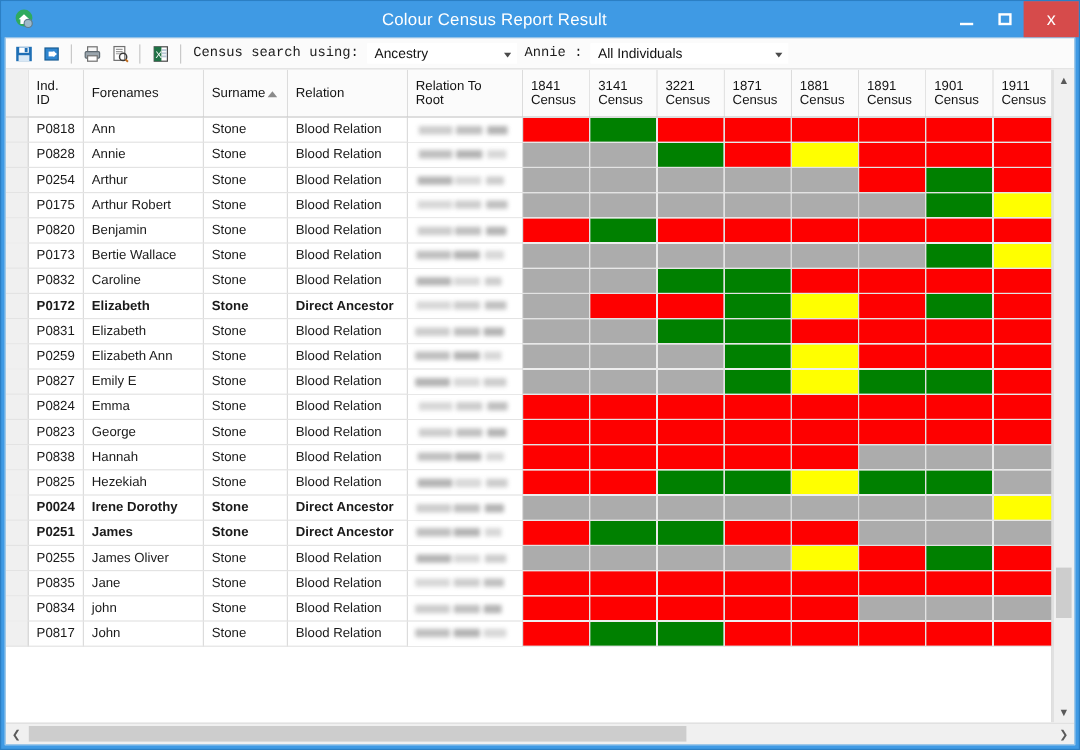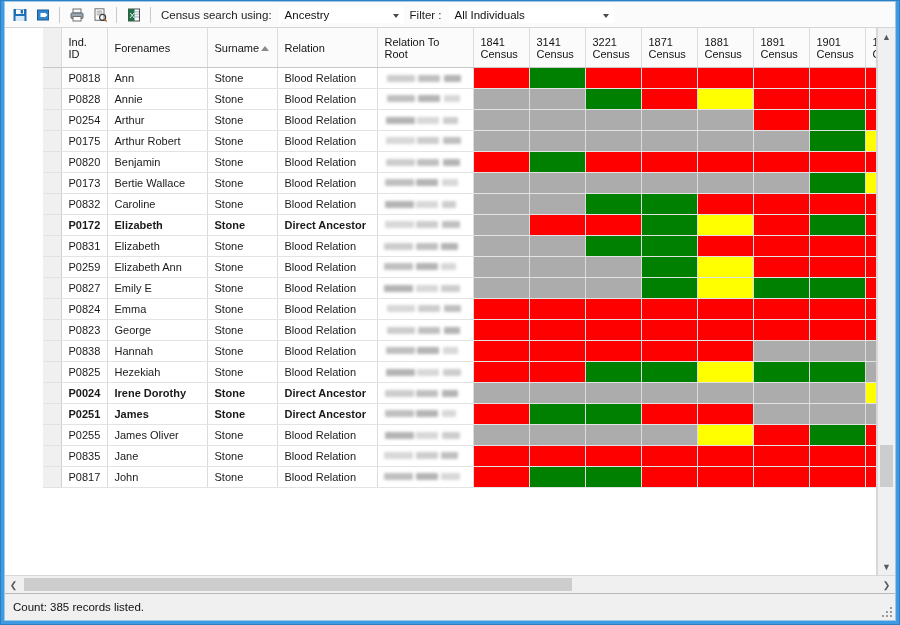--- a/index.html
+++ b/index.html
@@ -86,21 +86,21 @@
     gap: 2px;
   }
   .tb-btn {
     width: 21px; height: 21px;
     display: flex; align-items: center; justify-content: center;
   }
   .tb-sep {
     width: 1px; height: 16px; background: #c9c9c9; margin: 0 4px;
   }
   .tb-label {
-    font-size: 11.5px; color: #1c1c1c; margin-left: 4px; white-space: nowrap;
+    font-size: 11.5px; color: #1c1c1c; margin-left: 4px; white-space: nowrap; font-family: Liberation Mono, monospace;
   }
   .combo {
     position: relative;
     height: 17px;
     background: #ffffff;
     border: none;
     display: flex;
     align-items: center;
     font-size: 11.5px;
     color: #111;
@@ -127,21 +127,20 @@
     overflow: hidden;
     background: #fff;
     position: relative;
   }
   .grid-scroll-area {
     flex: 1 1 auto;
     overflow: hidden;
     display: flex;
     flex-direction: column;
     border-right: 1px solid #d6d6d6;
-    padding-left: 38px;
   }
 
   table.grid {
     border-collapse: collapse;
     table-layout: fixed;
     width: 100%;
     font-size: 11px;
   }
   table.grid th {
     background: #fbfbfb;
@@ -262,20 +261,39 @@
   }
   .grip span {
     position: absolute; width: 2px; height: 2px; background: #9a9a9a;
   }
 </style>
 </head>
 <body>
 
 <div id="app">
 
+  <div class="titlebar">
+    <div class="app-icon">
+      <svg width="18" height="18" viewBox="0 0 18 18" aria-hidden="true">
+        <circle cx="9" cy="8" r="7" fill="#2faa5e"></circle>
+        <path d="M4.5 9 L9 4.8 L13.5 9 L12 9 L12 13 L6 13 L6 9 Z" fill="#ffffff"></path>
+        <circle cx="12.5" cy="12.5" r="3.4" fill="#9fb9c9" stroke="#5e7c8c" stroke-width="1"></circle>
+      </svg>
+    </div>
+    <div class="title-text">Colour Census Report Result</div>
+    <div class="win-buttons">
+      <div class="win-btn min">
+          <div class="glyph-min"></div>
+        </div>
+      <div class="win-btn max">
+          <div class="glyph-max"></div>
+        </div>
+      <div class="win-btn close">x</div>
+    </div>
+  </div>
 
   <div class="client">
 
     <div class="toolbar">
 
       <div class="tb-btn">
         <svg width="16" height="16" viewBox="0 0 16 16" aria-hidden="true">
           <rect x="1.5" y="2" width="13" height="12" fill="#1f6fb5"></rect>
           <rect x="4" y="2.5" width="8" height="4.5" fill="#ffffff"></rect>
           <rect x="8.6" y="3" width="2.4" height="3.5" fill="#1f6fb5"></rect>
@@ -326,21 +344,21 @@
       </div>
 
       <div class="tb-sep"></div>
 
       <div class="tb-label">Census search using:</div>
       <div class="combo census">
         <span>Ancestry</span>
         <span class="caret"></span>
       </div>
 
-      <div class="tb-label">Filter :</div>
+      <div class="tb-label">Annie :</div>
       <div class="combo filter">
         <span>All Individuals</span>
         <span class="caret"></span>
       </div>
     </div>
 
     <div class="grid-wrap">
       <div class="grid-scroll-area">
         <table class="grid">
           <colgroup id="grid-colgroup">
@@ -828,20 +846,42 @@
                 <td class="cc c-red"></td>
                 <td class="cc c-red"></td>
                 <td class="cc c-red"></td>
                 <td class="cc c-red"></td>
                 <td class="cc c-red"></td>
                 <td class="cc c-red"></td>
                 <td class="cc c-red"></td>
               </tr>
               <tr>
                 <td class="rowhdr"></td>
+                <td>P0834</td>
+                <td>john</td>
+                <td>Stone</td>
+                <td>Blood Relation</td>
+                <td class="redact">
+                  <div class="blur">
+                    <i style="left: 3%; width: 34%; top: 30%; opacity: 0.59;"></i>
+                    <i style="left: 40%; width: 26%; top: 30%; opacity: 0.73;"></i>
+                    <i style="left: 70%; width: 18%; top: 30%; opacity: 0.87;"></i>
+                  </div>
+                </td>
+                <td class="cc c-red"></td>
+                <td class="cc c-red"></td>
+                <td class="cc c-red"></td>
+                <td class="cc c-red"></td>
+                <td class="cc c-red"></td>
+                <td class="cc c-gray"></td>
+                <td class="cc c-gray"></td>
+                <td class="cc c-gray"></td>
+              </tr>
+              <tr>
+                <td class="rowhdr"></td>
                 <td>P0817</td>
                 <td>John</td>
                 <td>Stone</td>
                 <td>Blood Relation</td>
                 <td class="redact">
                   <div class="blur">
                     <i style="left: 3%; width: 34%; top: 24%; opacity: 0.73;"></i>
                     <i style="left: 40%; width: 26%; top: 24%; opacity: 0.87;"></i>
                     <i style="left: 70%; width: 22%; top: 24%; opacity: 0.45;"></i>
                   </div>
@@ -869,26 +909,15 @@
     </div>
 
     <div class="hscroll">
       <div class="hs-btn">❮</div>
       <div class="hs-track">
         <div class="hs-thumb"></div>
       </div>
       <div class="hs-btn">❯</div>
     </div>
 
-    <div class="statusbar">
-      <span>Count: 385 records listed.</span>
-      <span class="grip">
-        <span style="right:0;bottom:0"></span>
-        <span style="right:4px;bottom:0"></span>
-        <span style="right:8px;bottom:0"></span>
-        <span style="right:0;bottom:4px"></span>
-        <span style="right:4px;bottom:4px"></span>
-        <span style="right:0;bottom:8px"></span>
-      </span>
-    </div>
 
   </div>
 </div>
 
 </body></html>

